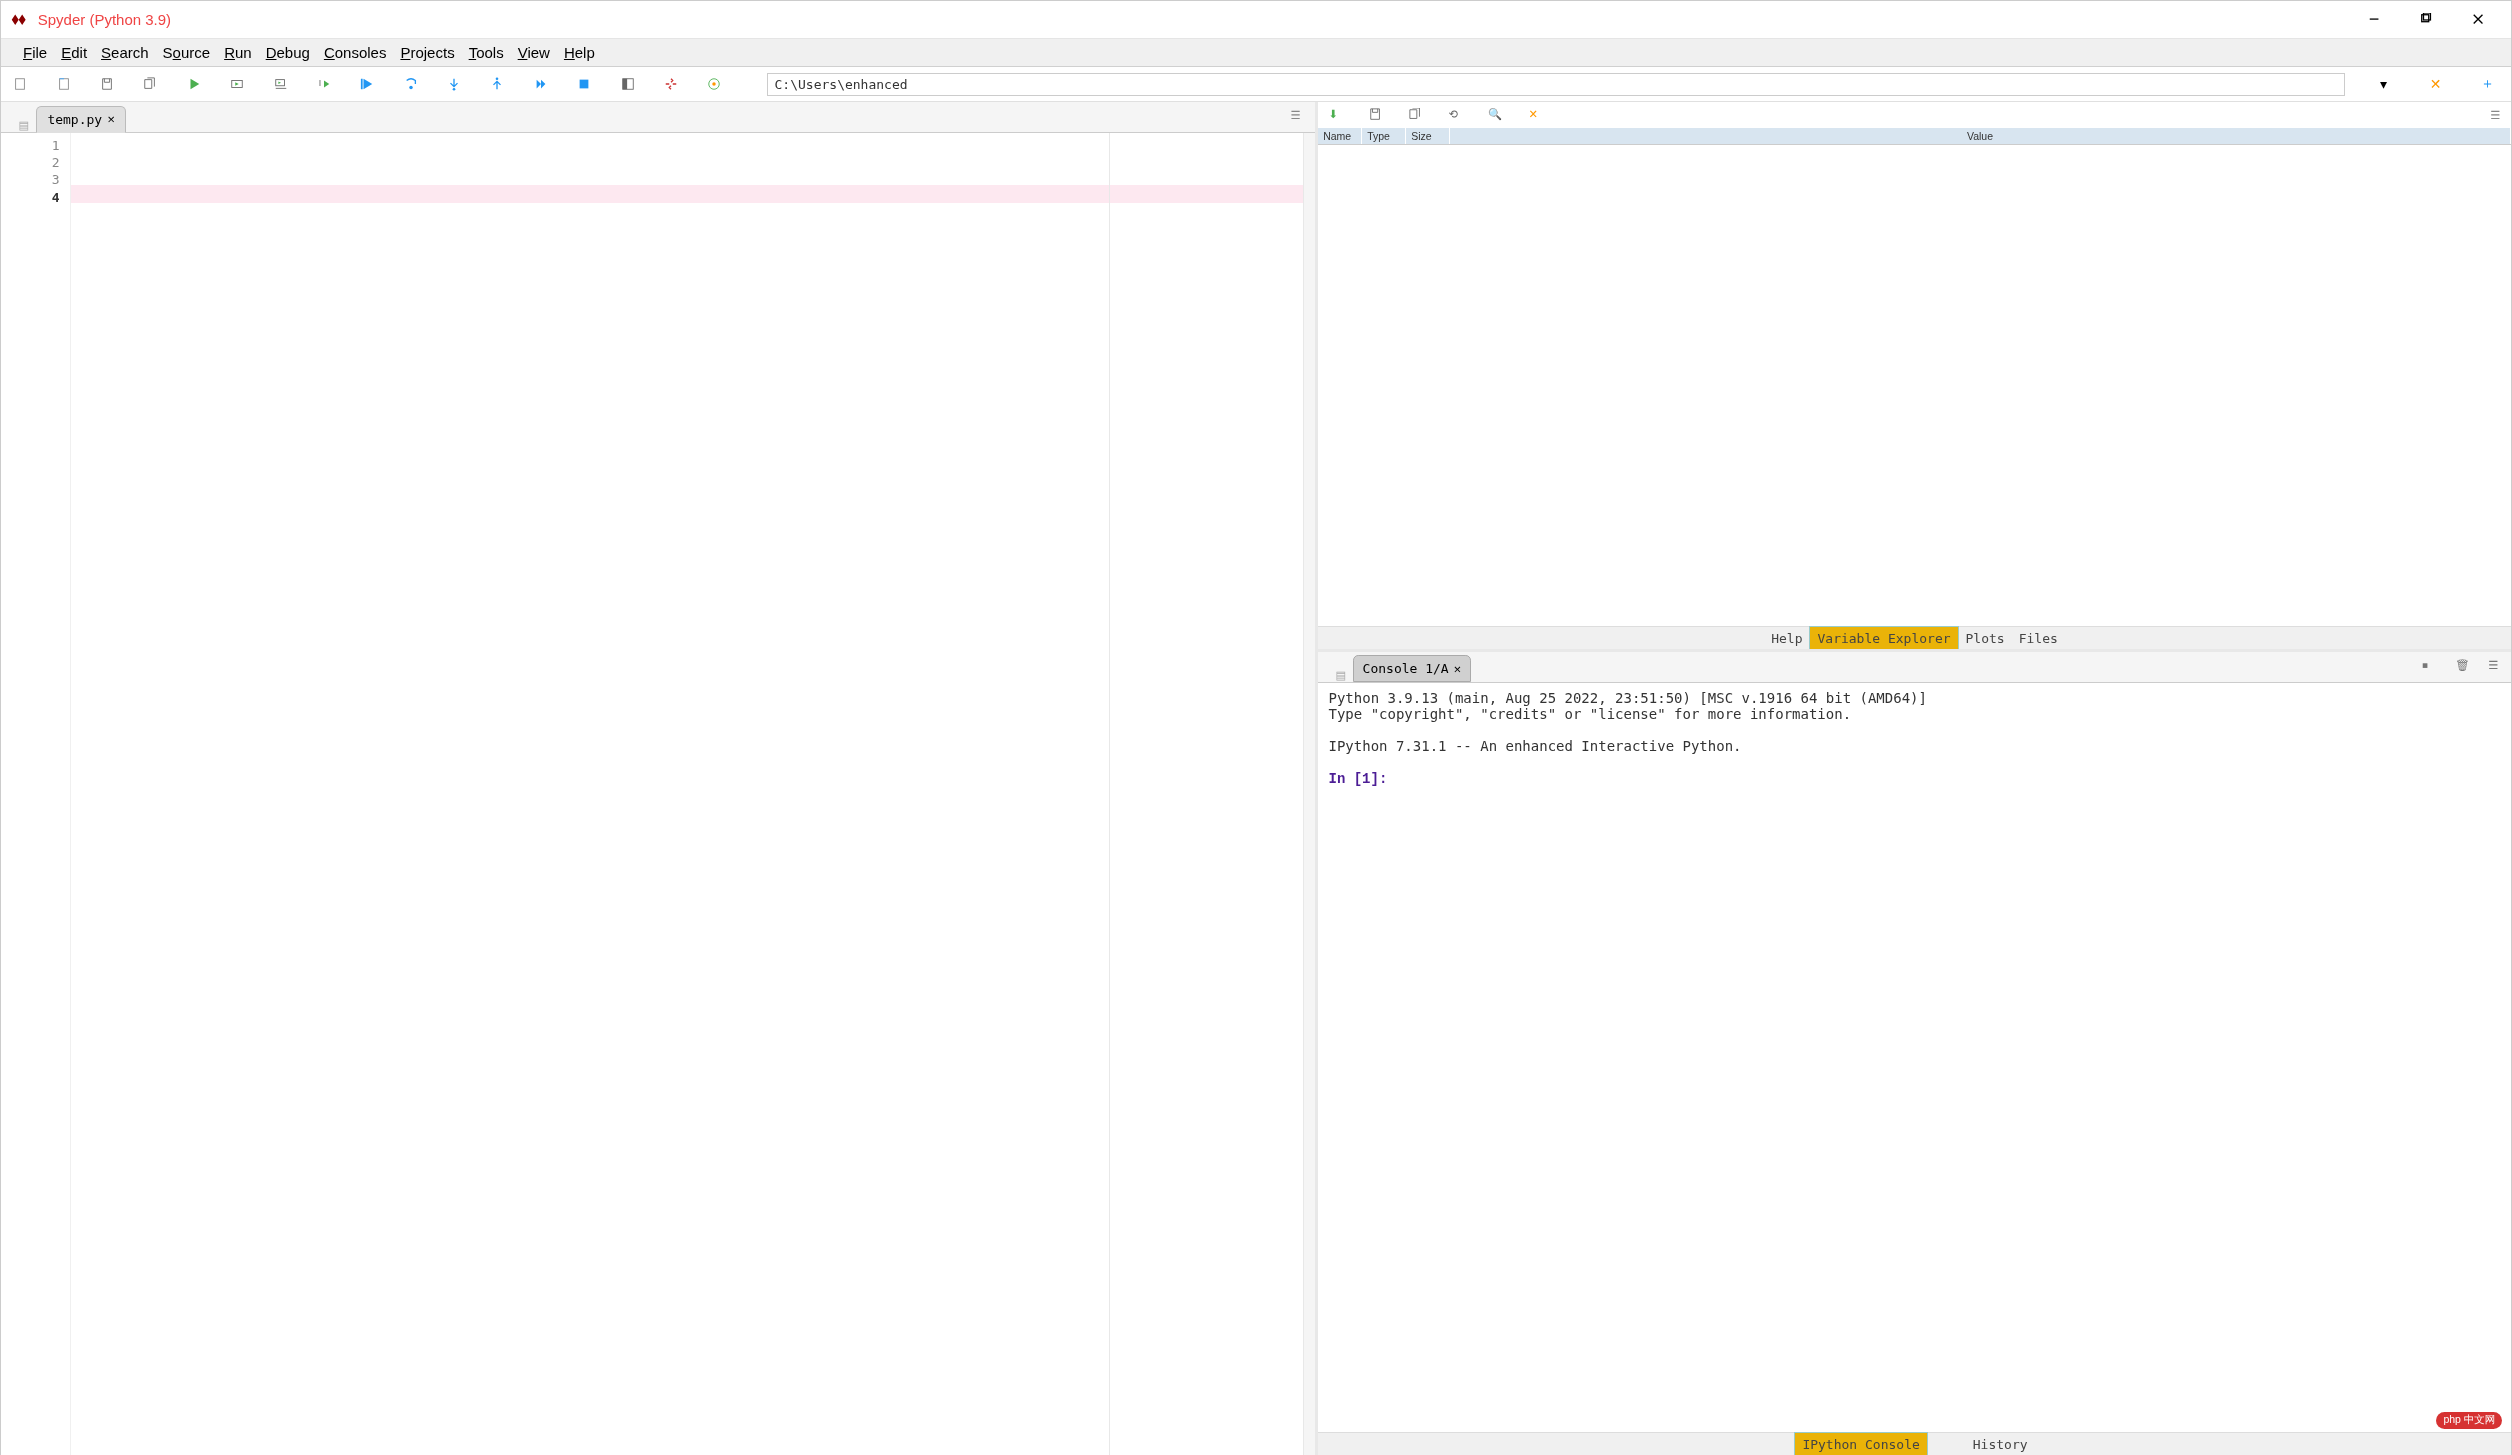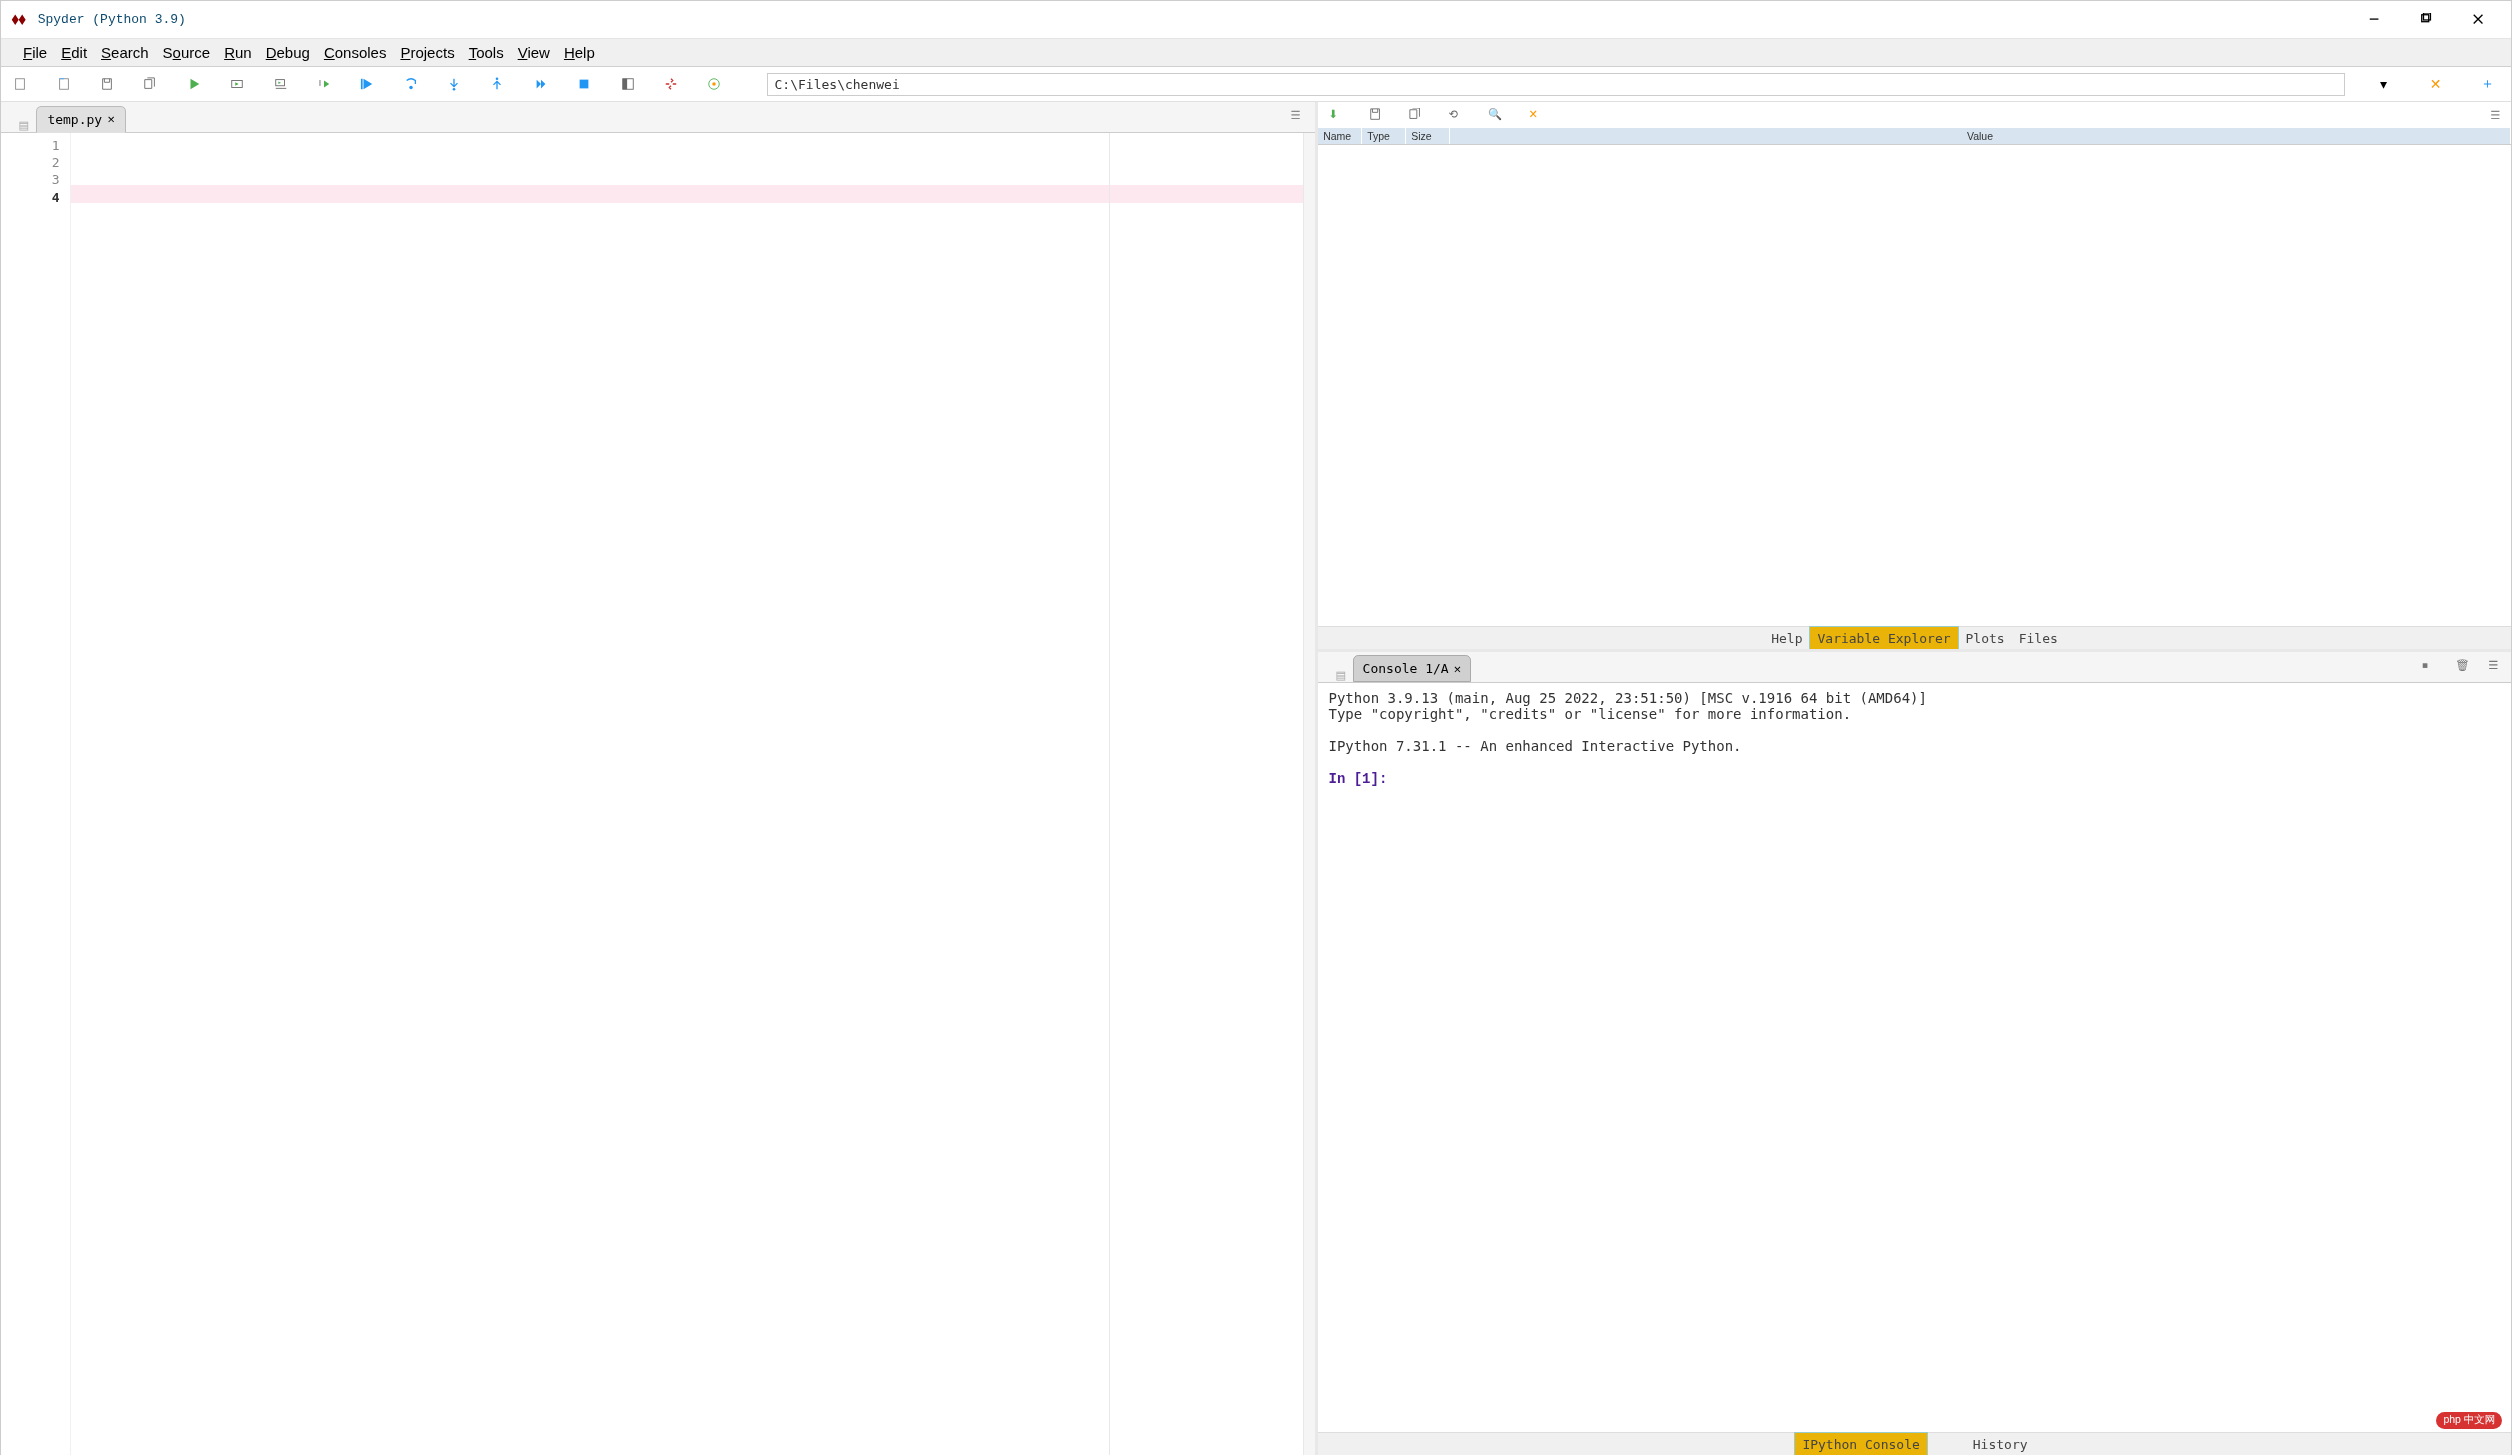--- a/index.html
+++ b/index.html
@@ -2,21 +2,21 @@
 <html style="font-size:14px"><head>
 <meta charset="utf-8">
 <style>
 * { margin: 0; padding: 0; box-sizing: border-box; }
 body { font-family: "Segoe UI", Tahoma, sans-serif; font-size: 11.3px; background: #f0f0f0; overflow: hidden; }
 .window { width: 2512px; height: 1456px; background: #fff; display: flex; flex-direction: column; border: 0.9px solid #ccc; transform-origin: top left; }
 
 
 .titlebar { height: 38px; background: #fff; display: flex; align-items: center; padding: 0 7px; border-bottom: 0.9px solid #e5e5e5; }
 .titlebar-icon { width: 21px; height: 21px; margin-right: 8.7px; display: flex; align-items: center; justify-content: center; color: #8b0000; font-weight: bold; font-size: 14px; }
-.titlebar-text { flex: 1; font-size: 13px; color: #0c4a6e; font-family: Liberation Mono, monospace; }
+.titlebar-text { flex: 1; font-size: 15px; color: #ef4444; }
 .titlebar-controls { display: flex; }
 .titlebar-btn { width: 52px; height: 35px; display: flex; align-items: center; justify-content: center; font-size: 14px; cursor: pointer; }
 
 
 .menubar { height: 28px; background: #f0f0f0; display: flex; align-items: center; padding: 0 15px; border-bottom: 0.9px solid #d0d0d0; }
 .menu-item { padding: 3.5px 7px; font-size: 15px; cursor: pointer; }
 .menu-item .ul { text-decoration: underline; }
 
 
 .toolbar { height: 35px; background: #fff; display: flex; align-items: center; padding: 0 10.5px; border-bottom: 0.9px solid #e0e0e0; gap: 26px; }
@@ -231,21 +231,21 @@
             <path d="M8 2 L10 4 L8 6 M2 8 L6 8 M8 10 L6 12 L8 14 M14 8 L10 8" stroke="#c33" stroke-width="1.5" fill="none"></path>
           </svg>
         </div>
       <div class="toolbar-icon">
           <svg width="14" height="14" viewBox="0 0 16 16">
             <circle cx="8" cy="8" r="6" fill="none" stroke="#4caf50"></circle>
             <circle cx="8" cy="8" r="2" fill="#ff9800"></circle>
           </svg>
         </div>
     </div>
-    <div class="toolbar-path">C:\Files\chenwei</div>
+    <div class="toolbar-path">C:\Users\enhanced</div>
     <div class="toolbar-path-btn">▾</div>
     <div class="toolbar-path-btn x">✕</div>
     <div class="toolbar-path-btn plus">＋</div>
   </div>
 
   <div class="main">
 
     <div class="left-pane">
       <div class="editor-tabs-row">
         <span class="editor-leading-icon">▤</span>

